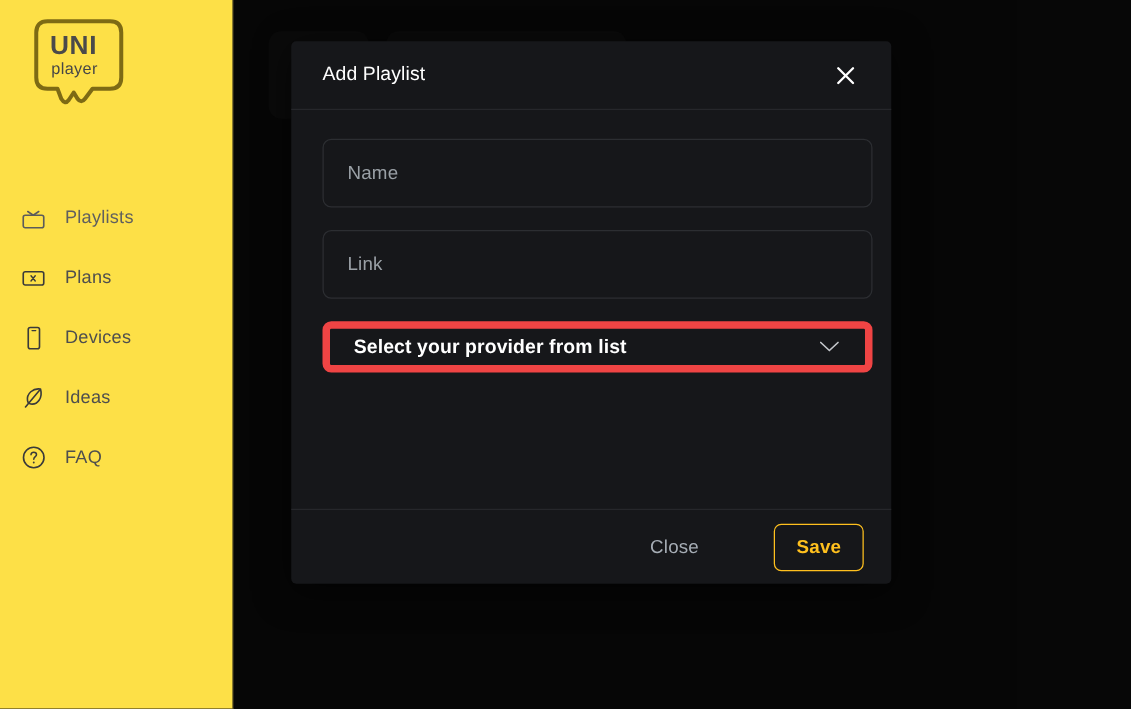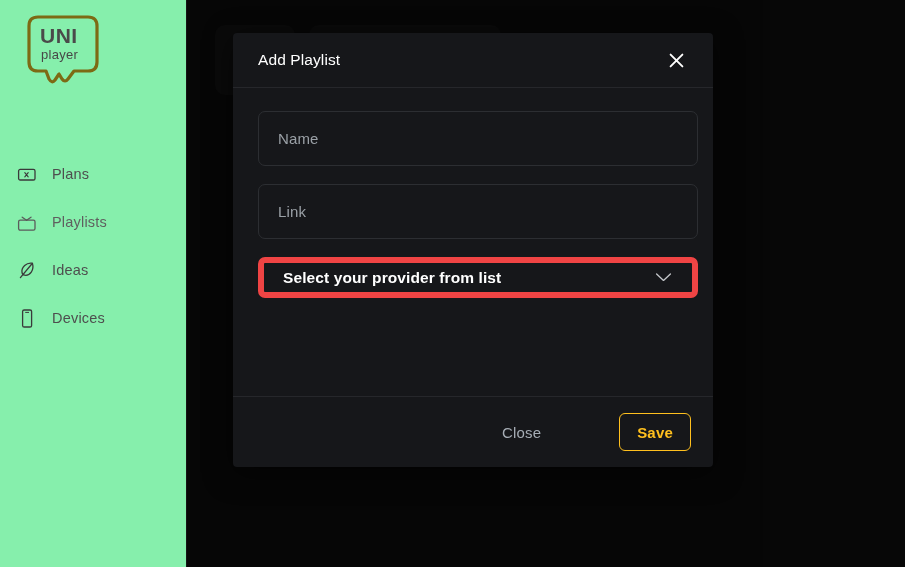--- a/index.html
+++ b/index.html
@@ -17,21 +17,21 @@
     position: relative;
     -webkit-font-smoothing: antialiased;
   }
 
   
   .sidebar {
     position: absolute;
     left: 0; top: 0;
     width: 187px;
     height: 567px;
-    background: #86efac;
+    background: #fde047;
     border-right: 1px solid #151515;
   }
 
   .logo-wrap {
     position: absolute;
     left: 19px;
     top: 12px;
     width: 82px;
     height: 78px;
   }
@@ -200,27 +200,27 @@
     font-size: 15.5px;
     font-weight: bold;
     color: #ffffff;
     letter-spacing: 0.1px;
   }
   .chev { width: 20px; height: 20px; display: flex; align-items: center; justify-content: center; }
   .chev svg { display: block; }
 
   .modal-footer {
     flex: 0 0 auto;
-    height: 71px;
+    height: 60px;
     border-top: 1px solid #26272b;
     display: flex;
     align-items: center;
     justify-content: flex-end;
     padding: 0 22px 0 0;
-    gap: 24px;
+    gap: 6px;
   }
   .btn-close-text {
     background: none;
     border: none;
     font-family: "Liberation Sans", sans-serif;
     font-size: 15px;
     color: #a6adb5;
     cursor: pointer;
     padding: 8px 6px;
     letter-spacing: 0.15px;
@@ -250,62 +250,73 @@
       <path d="M10 14 Q10 5 19 5 L69 5 Q78 5 78 14 L78 50 Q78 59 69 59 L55 59
                L49 67 Q46 71 43 67 L40 62 L36 68 Q33 72 30 67 L27 59 L19 59
                Q10 59 10 50 Z" stroke="#7d6a14" stroke-width="3.2" fill="none" stroke-linejoin="round"></path>
       <text class="logo-text-uni" x="21" y="31">UNI</text>
       <text class="logo-text-player" x="22" y="47">player</text>
     </svg>
   </div>
 
   <nav class="nav">
 
-    <div class="nav-item">
-      <span class="nav-icon">
-        <svg width="20" height="19" viewBox="0 0 20 19" fill="none" stroke="#3a3a3a" stroke-width="1.3">
-          <rect x="1.6" y="4.4" width="16.4" height="10.6" rx="1.6"></rect>
-          <path d="M11.2 7.6 L7.8 11.8 M7.8 7.6 L11.2 11.8" stroke-width="1.1" stroke-linecap="round"></path>
-        </svg>
-      </span>
-      <span class="nav-label">Plans</span>
-    </div>
-
     <div class="nav-item active">
       <span class="nav-icon">
         <svg width="20" height="19" viewBox="0 0 20 19" fill="none" stroke="#5b5b5b" stroke-width="1.3">
           <path d="M5.2 4.2 L9.6 7.2" stroke-linecap="round"></path>
           <path d="M14 4.2 L9.6 7.2" stroke-linecap="round"></path>
           <rect x="1.6" y="7.2" width="16.4" height="10" rx="1.6"></rect>
         </svg>
       </span>
       <span class="nav-label">Playlists</span>
     </div>
 
     <div class="nav-item">
       <span class="nav-icon">
+        <svg width="20" height="19" viewBox="0 0 20 19" fill="none" stroke="#3a3a3a" stroke-width="1.3">
+          <rect x="1.6" y="4.4" width="16.4" height="10.6" rx="1.6"></rect>
+          <path d="M11.2 7.6 L7.8 11.8 M7.8 7.6 L11.2 11.8" stroke-width="1.1" stroke-linecap="round"></path>
+        </svg>
+      </span>
+      <span class="nav-label">Plans</span>
+    </div>
+
+    <div class="nav-item">
+      <span class="nav-icon">
+        <svg width="20" height="21" viewBox="0 0 20 21" fill="none" stroke="#3a3a3a" stroke-width="1.3">
+          <rect x="5.6" y="2" width="9" height="17" rx="1.6"></rect>
+          <path d="M8.6 4.4 L11.6 4.4" stroke-width="1" stroke-linecap="round"></path>
+        </svg>
+      </span>
+      <span class="nav-label">Devices</span>
+    </div>
+
+    <div class="nav-item">
+      <span class="nav-icon">
         <svg width="20" height="21" viewBox="0 0 20 21" fill="none" stroke="#3a3a3a" stroke-width="1.3">
           <path d="M15.4 3.2 C9.4 2.2 4.2 7 5 12.4 C5.2 14 6.2 15 7.6 15.2
                    C13 16 17.4 10.4 15.4 3.2 Z" stroke-linejoin="round"></path>
           <path d="M14.8 4 L3.4 17.6" stroke-linecap="round"></path>
         </svg>
       </span>
       <span class="nav-label">Ideas</span>
     </div>
 
     <div class="nav-item">
       <span class="nav-icon">
-        <svg width="20" height="21" viewBox="0 0 20 21" fill="none" stroke="#3a3a3a" stroke-width="1.3">
-          <rect x="5.6" y="2" width="9" height="17" rx="1.6"></rect>
-          <path d="M8.6 4.4 L11.6 4.4" stroke-width="1" stroke-linecap="round"></path>
-        </svg>
-      </span>
-      <span class="nav-label">Devices</span>
-    </div>
-
+        <svg width="20" height="20" viewBox="0 0 20 20" fill="none" stroke="#3a3a3a" stroke-width="1.3">
+          <circle cx="10" cy="10" r="8.2"></circle>
+          <path d="M7.8 7.8 C7.8 6.5 8.8 5.8 10 5.8 C11.3 5.8 12.2 6.6 12.2 7.8
+                   C12.2 9.3 10 9.4 10 11.4" stroke-width="1.2" stroke-linecap="round"></path>
+          <circle cx="10" cy="14" r="0.75" fill="#3a3a3a" stroke="none"></circle>
+        </svg>
+      </span>
+      <span class="nav-label">FAQ</span>
+    </div>
 
   </nav>
 </aside>
 
 <main class="main">
   <div class="bg-card bg-card-a"></div>
   <div class="bg-card bg-card-b"></div>
   <div class="overlay"></div>
 </main>
 

